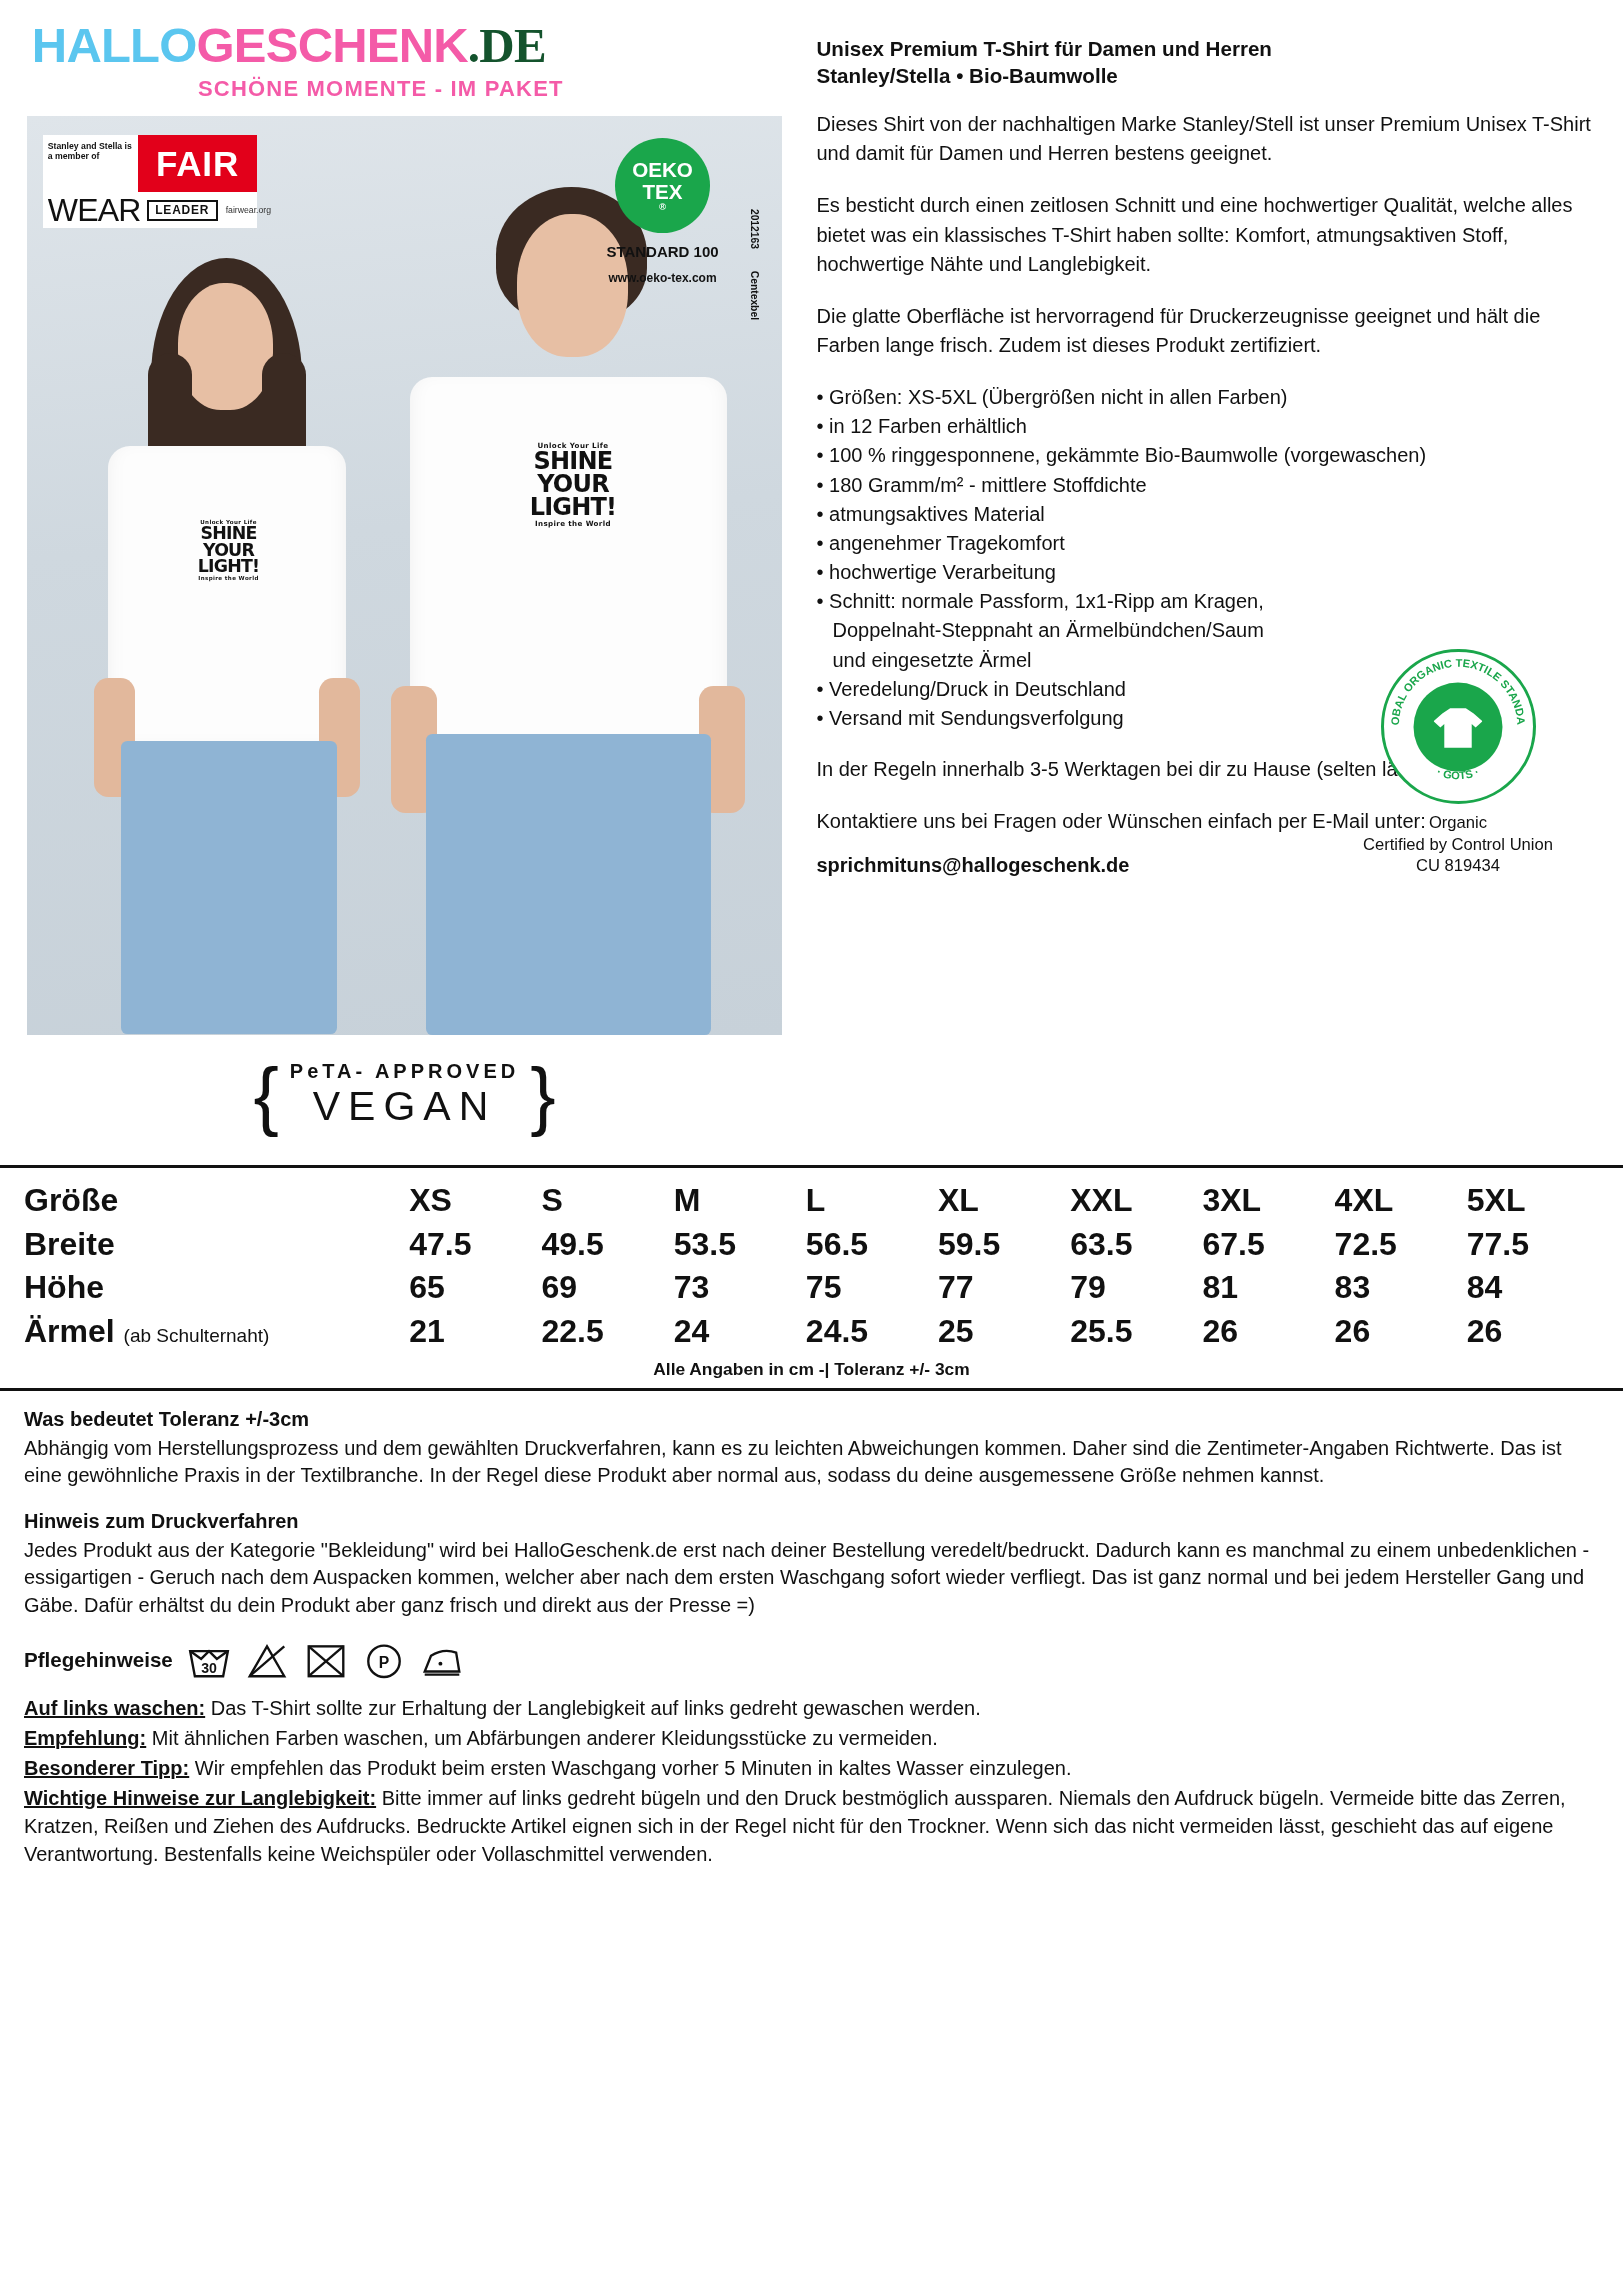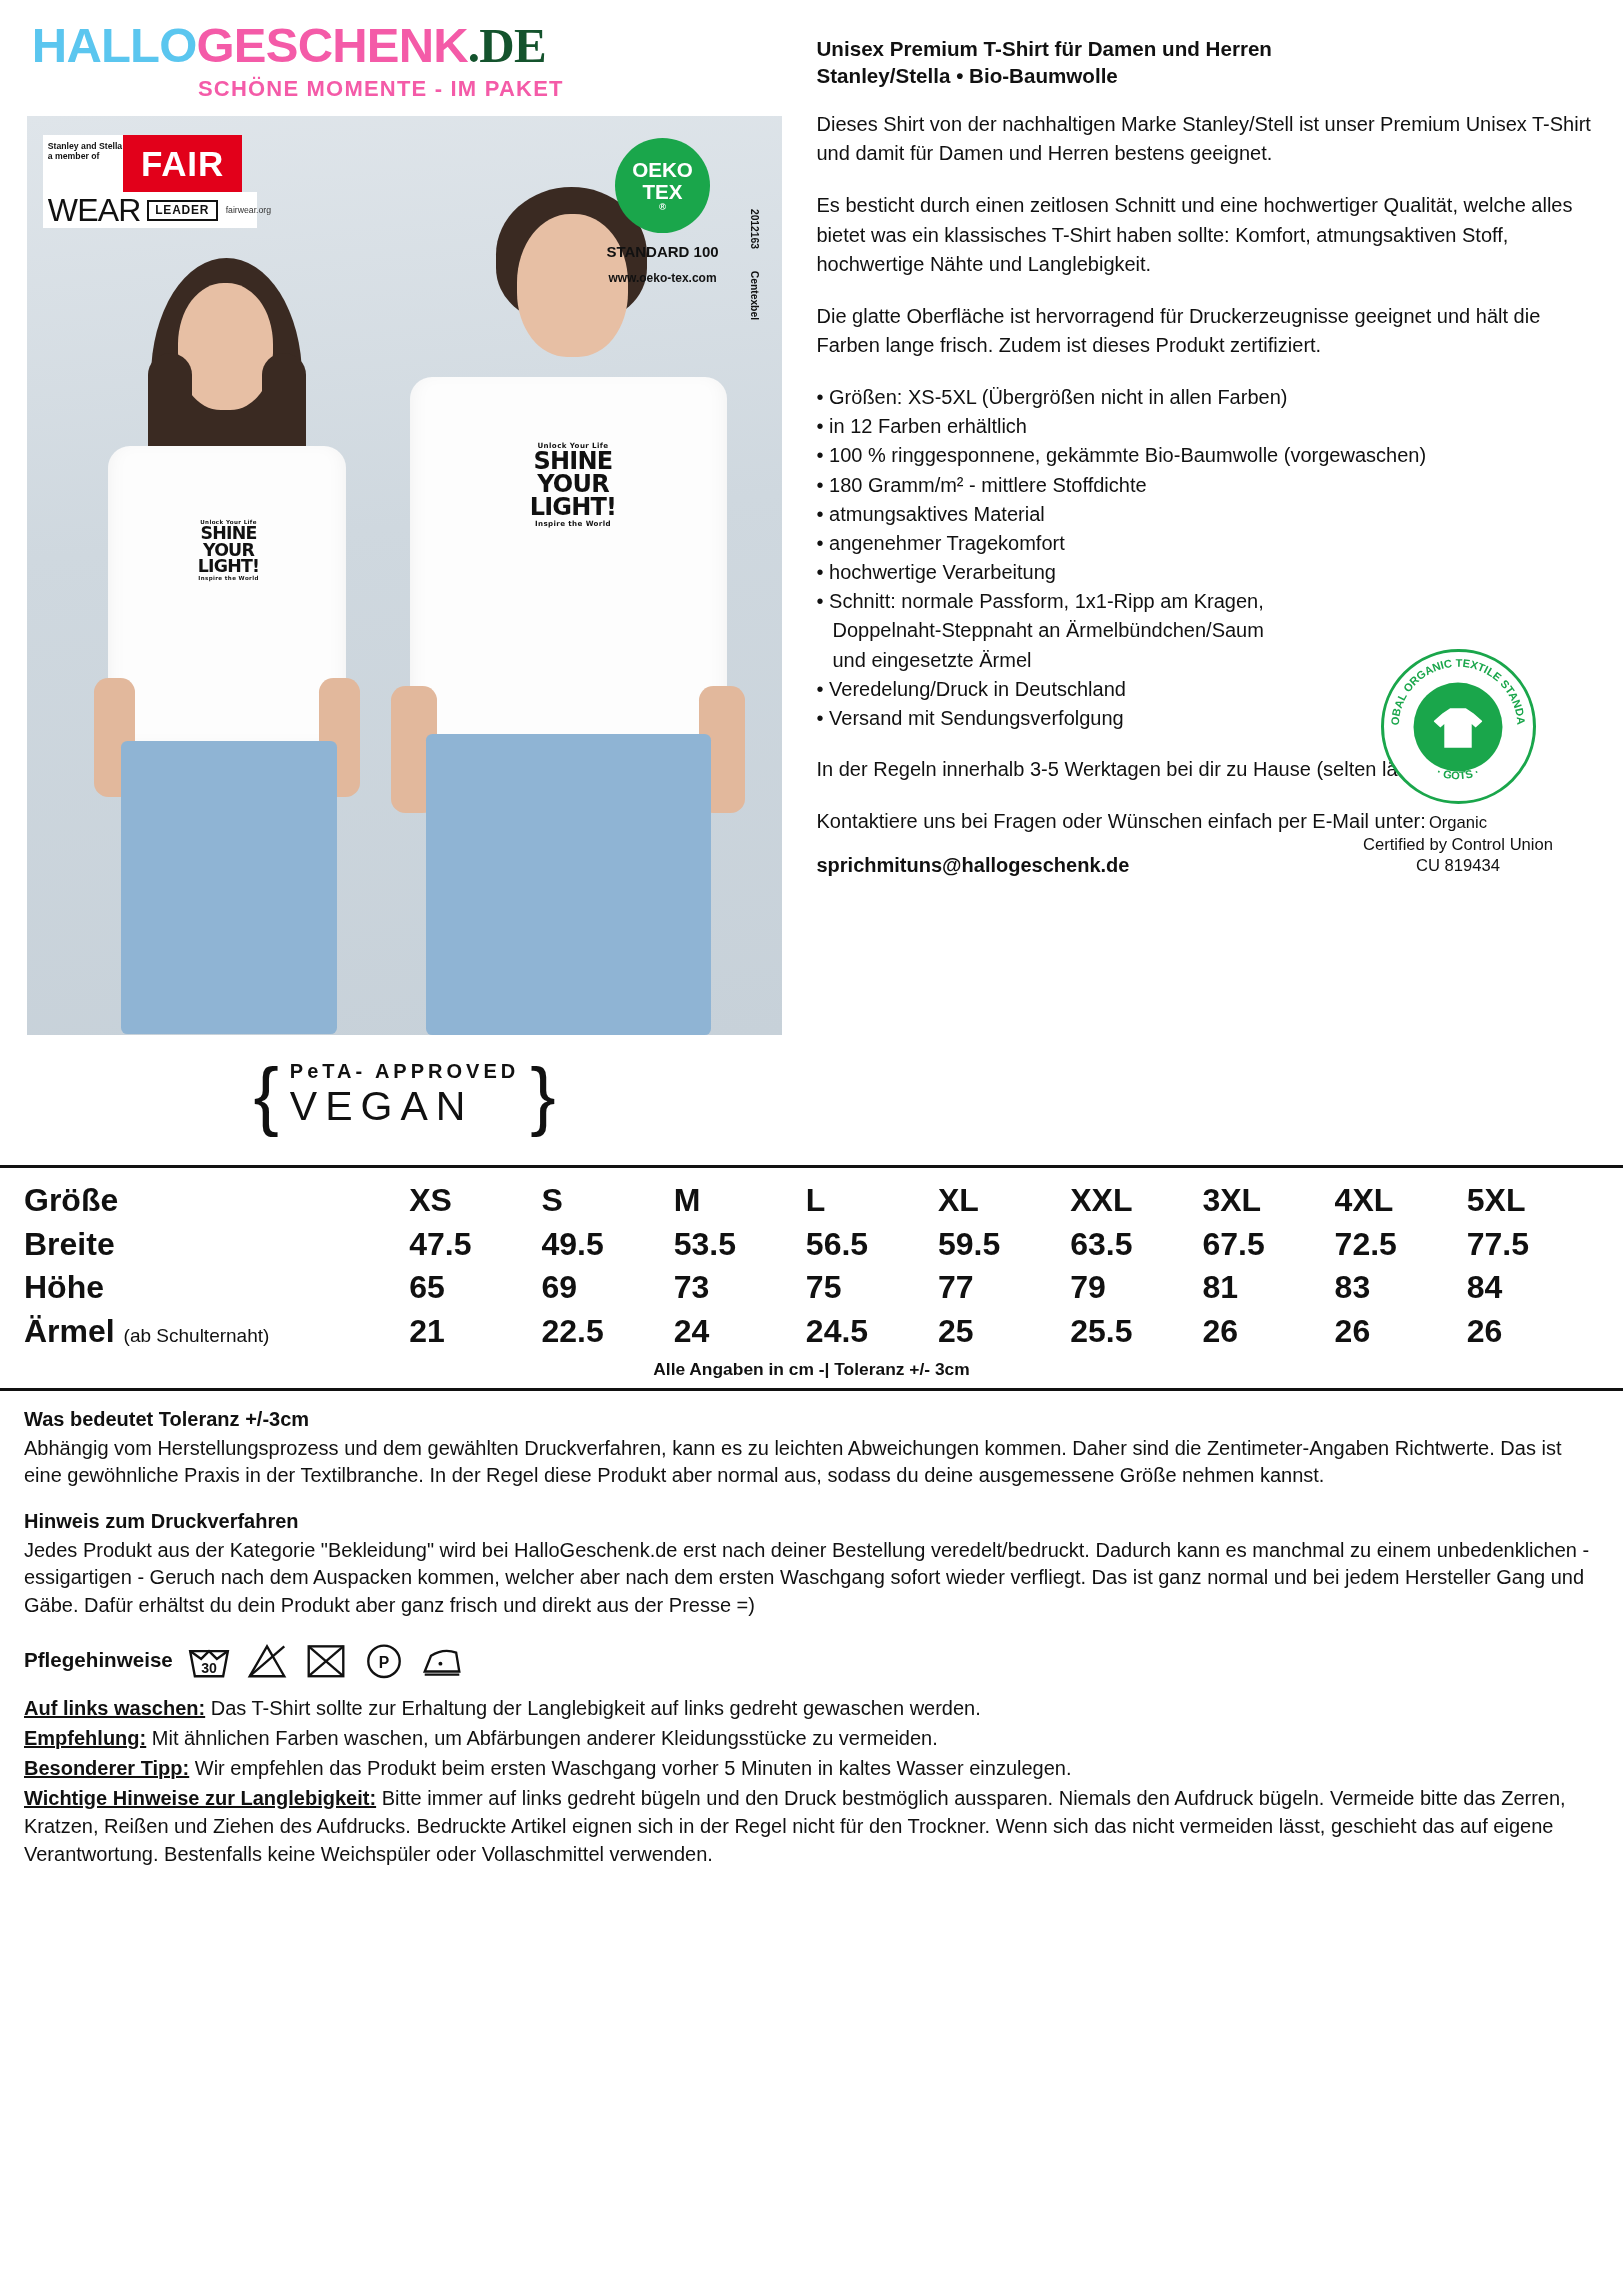--- a/index.html
+++ b/index.html
@@ -119,21 +119,21 @@
   
   .fairwear {
     position: absolute;
     left: 16px;
     top: 19px;
     width: 214px;
     height: 87px;
   }
   .fw-red {
     position: absolute;
-    right: 15px; top: 0;
+    right: 0; top: 0;
     width: 119px; height: 69px;
     background: #e2001a;
     color: #fff;
     font-weight: 900;
     font-size: 35px;
     line-height: 57px;
     text-align: center;
     letter-spacing: 0.8px;
   }
   .fw-white-top {
@@ -213,21 +213,21 @@
   .vegan {
     width: 755px;
     height: 119px;
     background: #ffffff;
     display: flex;
     align-items: center;
     justify-content: center;
     gap: 11px;
   }
   .vegan .brace { font-size: 76px; color: #111; font-weight: 300; line-height: 1; }
-  .vegan-txt { text-align: left; }
+  .vegan-txt { text-align: center; }
   .vegan-top { font-size: 20px; letter-spacing: 4px; font-weight: 700; color:#111; }
   .vegan-top .peta { font-weight: 900; }
   .vegan-main { font-size: 41px; letter-spacing: 8px; font-weight: 400; color:#111; }
 
   
   .title {
     font-size: 20.6px;
     font-weight: 800;
     line-height: 1.32;
     color: #111;

